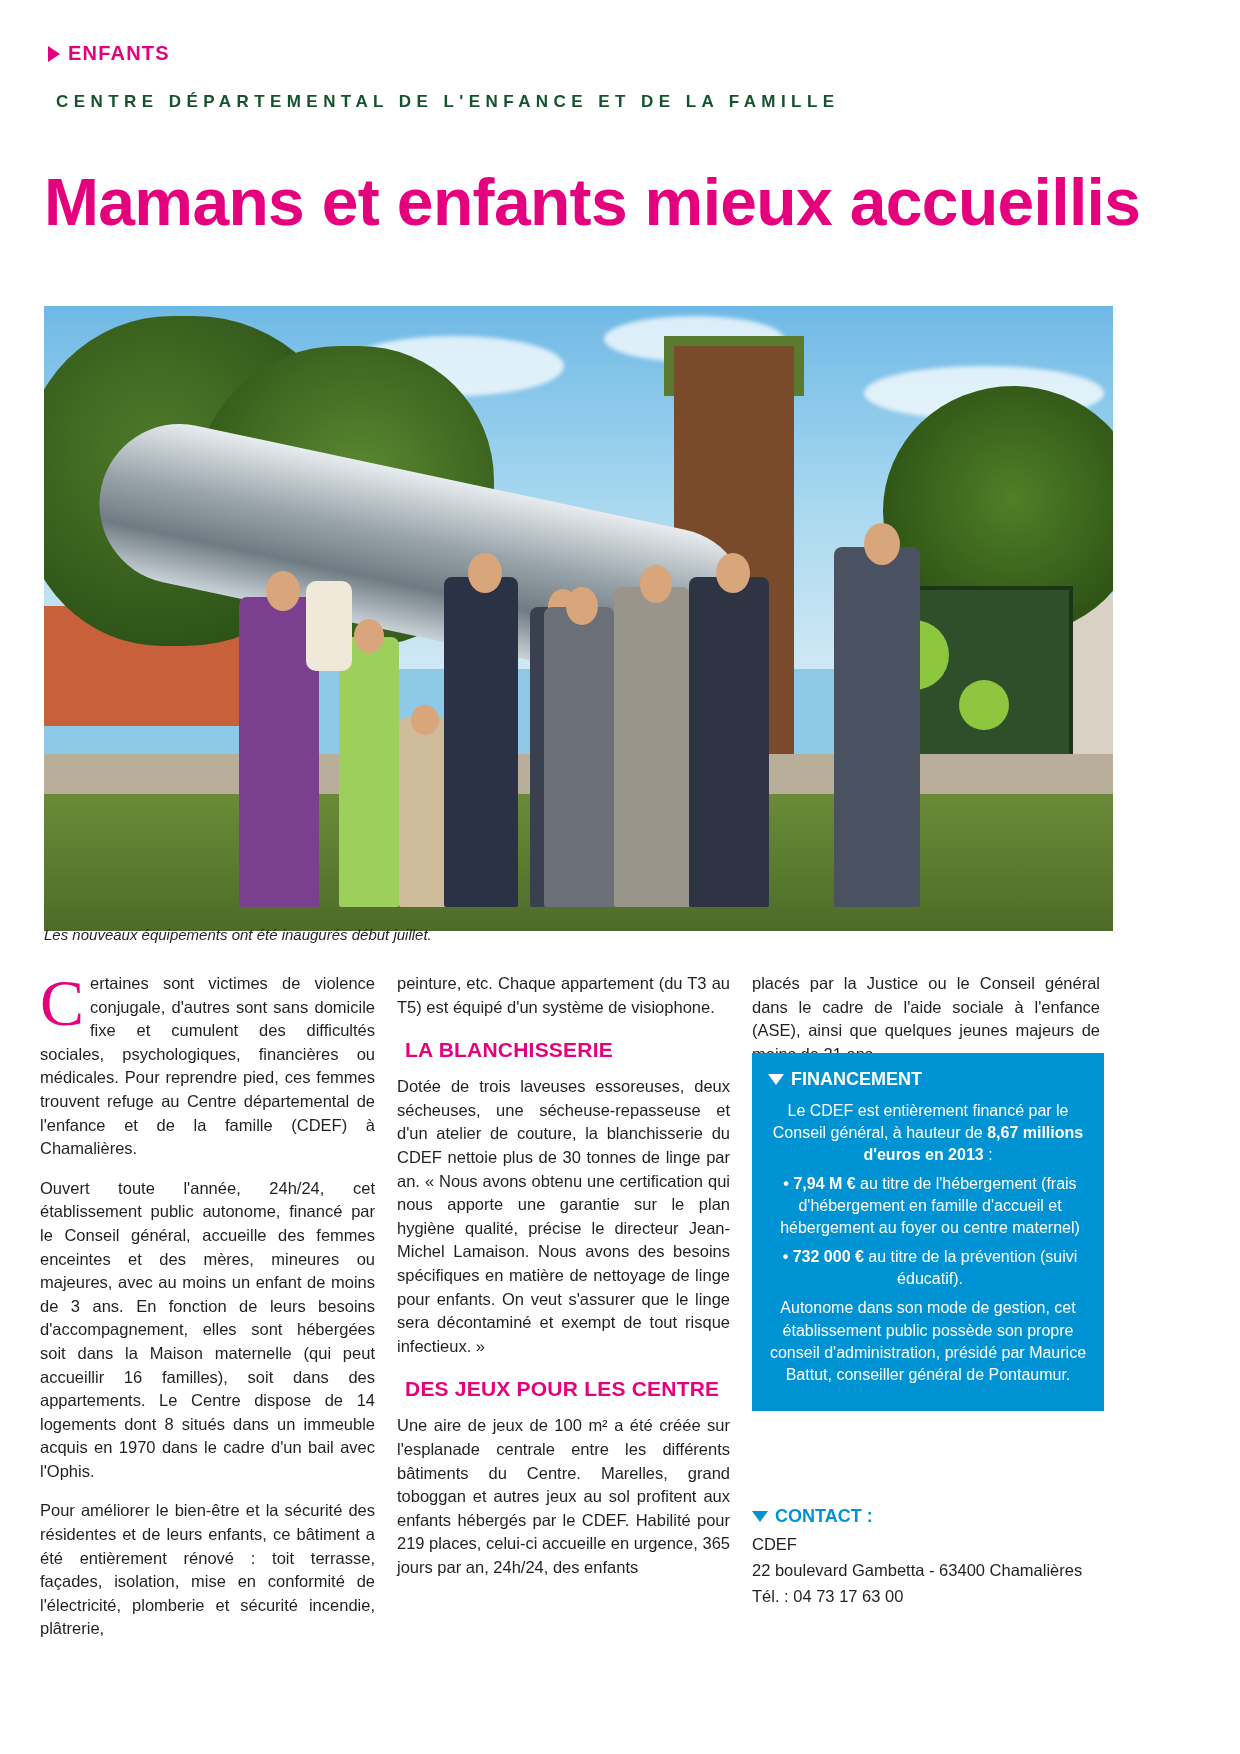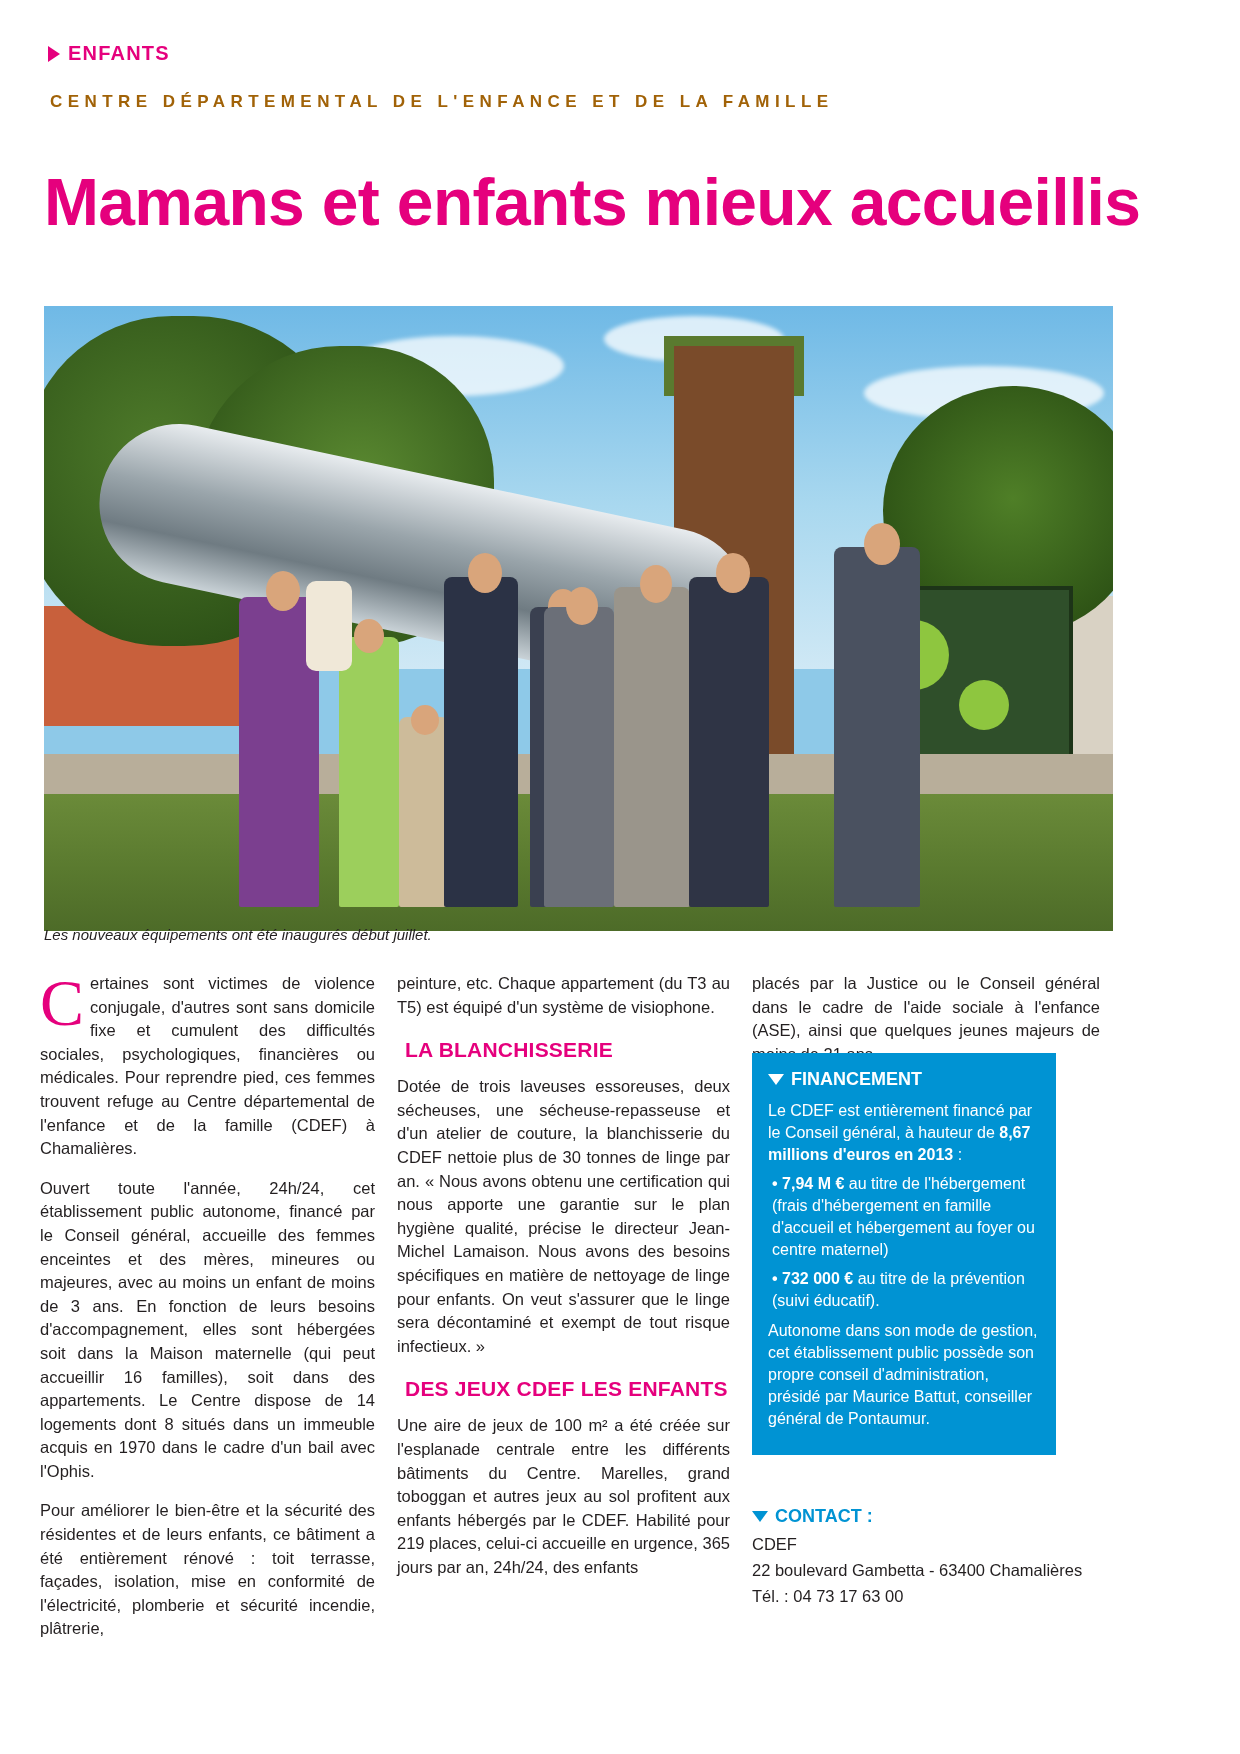--- a/index.html
+++ b/index.html
@@ -42,23 +42,23 @@
   }
   .kicker-text {
     color: #e5007d;
     font-weight: bold;
     font-size: 20px;
     letter-spacing: 0.06em;
   }
 
   .eyebrow {
     position: absolute;
-    left: 50px;
+    left: 56px;
     top: 92px;
-    color: #a16207;
+    color: #14532d;
     font-weight: bold;
     font-size: 17px;
     letter-spacing: 0.32em;
   }
 
   .headline {
     position: absolute;
     left: 44px;
     top: 124px;
     color: #e5007d;
@@ -245,27 +245,28 @@
     font-size: 21px;
     margin: 6px 0 10px 8px;
     letter-spacing: 0.01em;
   }
 
   
   .financement {
     position: absolute;
     left: 752px;
     top: 1053px;
-    width: 304px;
+    width: 352px;
     background: #0093d3;
     color: #ffffff;
     padding: 14px 16px 18px 16px;
     box-sizing: border-box;
     font-size: 16px;
     line-height: 1.38;
+    text-align: center;
   }
   .boxtitle {
     display: flex;
     align-items: center;
     gap: 7px;
     font-weight: bold;
     font-size: 18px;
     margin-bottom: 8px;
   }
   .tri-white {
@@ -390,21 +391,21 @@
         <span class="dropcap">C</span><span>ertaines sont victimes de violence conjugale, d'autres sont sans domicile fixe et cumulent des difficultés sociales, psychologiques, financières ou médicales. Pour reprendre pied, ces femmes trouvent refuge au Centre départemental de l'enfance et de la famille (CDEF) à Chamalières.</span>
       </p>
       <p>Ouvert toute l'année, 24h/24, cet établissement public autonome, financé par le Conseil général, accueille des femmes enceintes et des mères, mineures ou majeures, avec au moins un enfant de moins de 3 ans. En fonction de leurs besoins d'accompagnement, elles sont hébergées soit dans la Maison maternelle (qui peut accueillir 16 familles), soit dans des appartements. Le Centre dispose de 14 logements dont 8 situés dans un immeuble acquis en 1970 dans le cadre d'un bail avec l'Ophis.</p>
       <p>Pour améliorer le bien-être et la sécurité des résidentes et de leurs enfants, ce bâtiment a été entièrement rénové : toit terrasse, façades, isolation, mise en conformité de l'électricité, plomberie et sécurité incendie, plâtrerie,</p>
     </div>
 
     <div class="col col2">
       <p>peinture, etc. Chaque appartement (du T3 au T5) est équipé d'un système de visiophone.</p>
       <h2 class="subhead">LA BLANCHISSERIE</h2>
       <p>Dotée de trois laveuses essoreuses, deux sécheuses, une sécheuse-repasseuse et d'un atelier de couture, la blanchisserie du CDEF nettoie plus de 30 tonnes de linge par an. « Nous avons obtenu une certification qui nous apporte une garantie sur le plan hygiène qualité, précise le directeur Jean-Michel Lamaison. Nous avons des besoins spécifiques en matière de nettoyage de linge pour enfants. On veut s'assurer que le linge sera décontaminé et exempt de tout risque infectieux. »</p>
-      <h2 class="subhead">DES JEUX CDEF LES ENFANTS</h2>
+      <h2 class="subhead">DES JEUX POUR LES CENTRE</h2>
       <p>Une aire de jeux de 100 m² a été créée sur l'esplanade centrale entre les différents bâtiments du Centre. Marelles, grand toboggan et autres jeux au sol profitent aux enfants hébergés par le CDEF. Habilité pour 219 places, celui-ci accueille en urgence, 365 jours par an, 24h/24, des enfants</p>
     </div>
 
     <div class="col col3">
       <p>placés par la Justice ou le Conseil général dans le cadre de l'aide sociale à l'enfance (ASE), ainsi que quelques jeunes majeurs de moins de 21 ans.</p>
     </div>
   </div>
 
   <aside class="financement">
     <div class="boxtitle">

